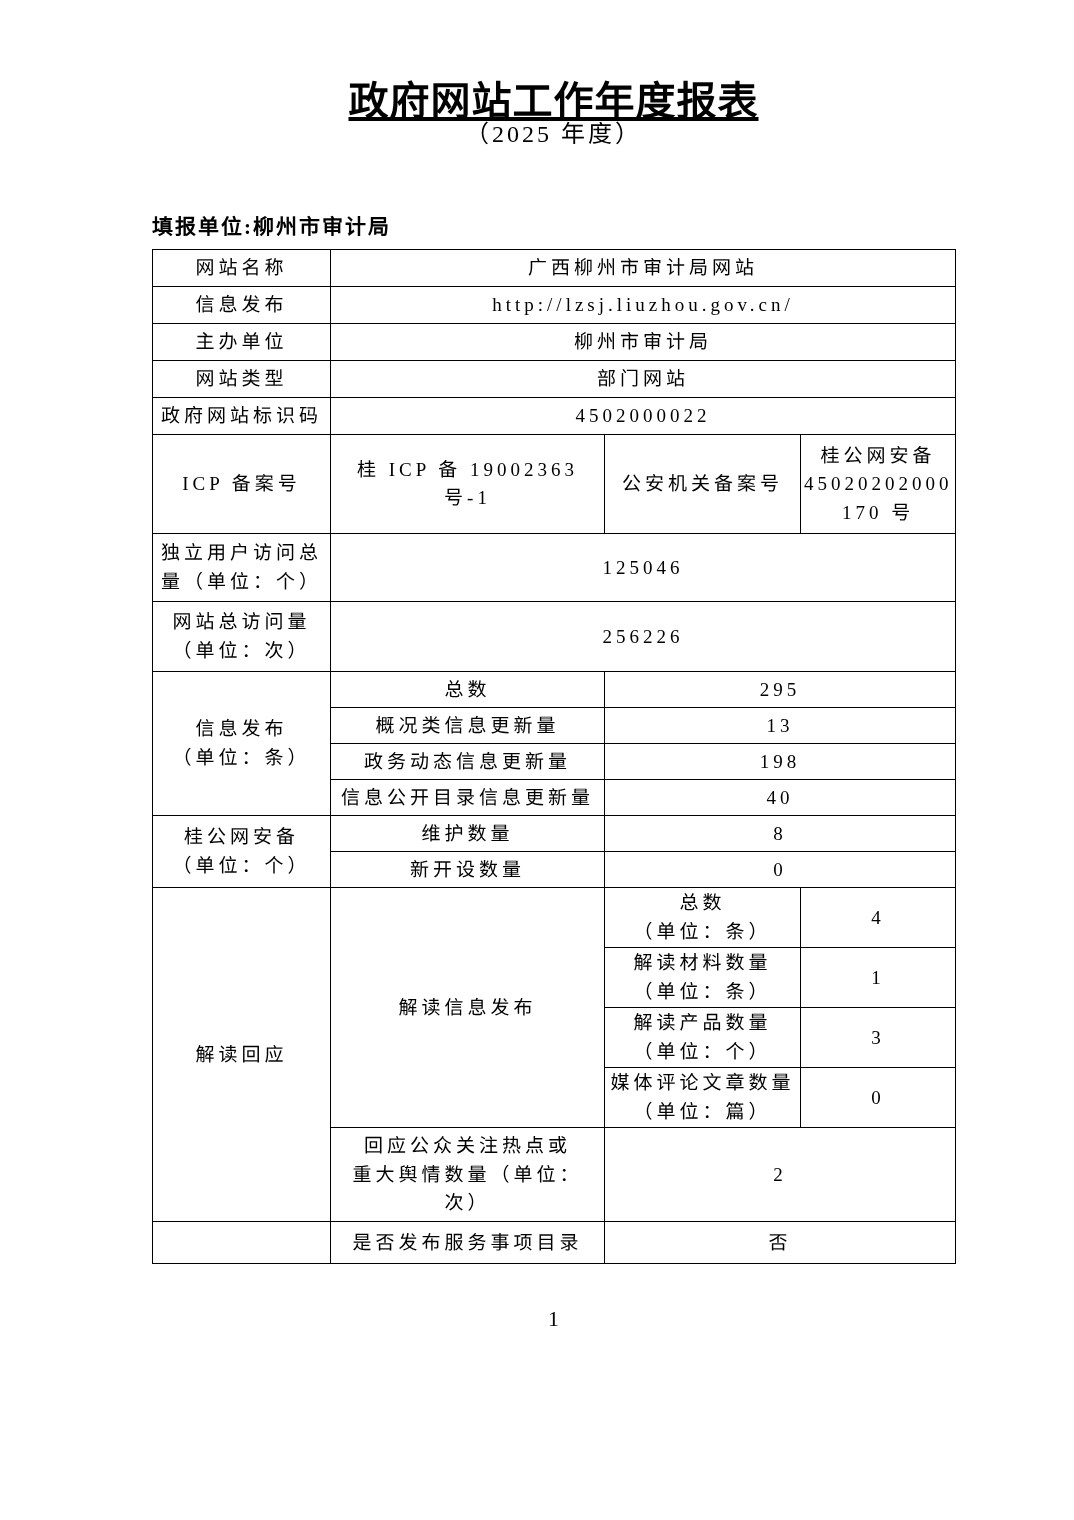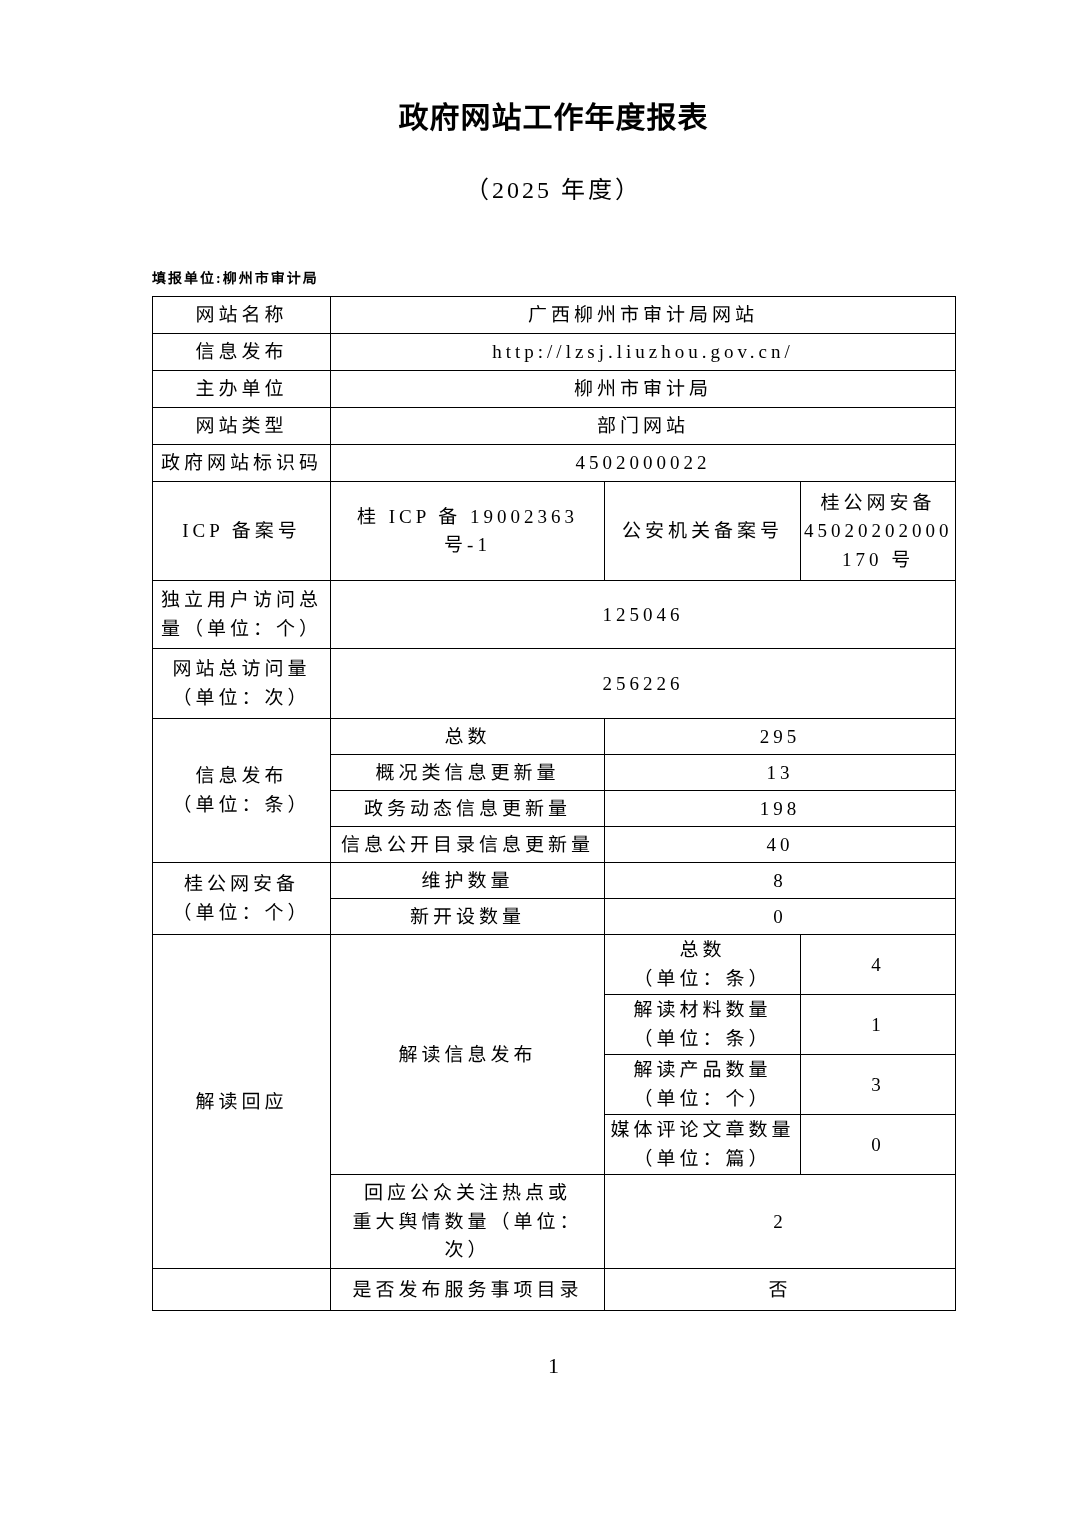--- a/index.html
+++ b/index.html
@@ -15,39 +15,39 @@
     height: 1520px;
     background: #ffffff;
     overflow: hidden;
   }
   .content {
     padding-left: 152px;
     padding-right: 119px;
   }
   .doc-title {
     margin: 0;
-    padding-top: 102px;
+    padding-top: 80px;
     text-align: center;
     font-family: "Liberation Sans", "DejaVu Sans", sans-serif;
     font-weight: bold;
-    font-size: 30px;
+    font-size: 40px;
     line-height: 1.05;
     letter-spacing: 1px;
     white-space: nowrap;
+    text-decoration: underline;
   }
   .doc-subtitle {
-    margin-top: 44px;
     text-align: center;
     font-size: 24px;
     line-height: 1.05;
     letter-spacing: 3px;
   }
   .reporting-unit {
     margin-top: 68px;
-    font-size: 14px;
+    font-size: 21px;
     font-weight: bold;
     letter-spacing: 2px;
     line-height: 1.2;
   }
   table.report {
     margin-top: 9px;
     width: 803px;
     border-collapse: collapse;
     table-layout: fixed;
     border-radius: 7px;

